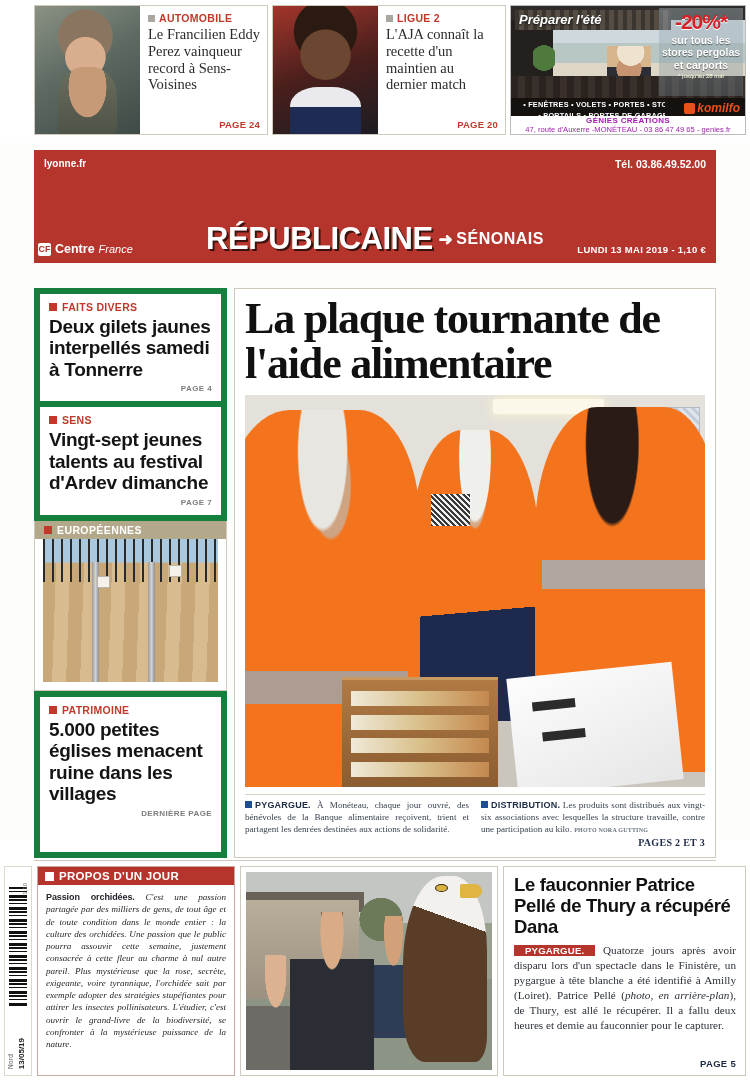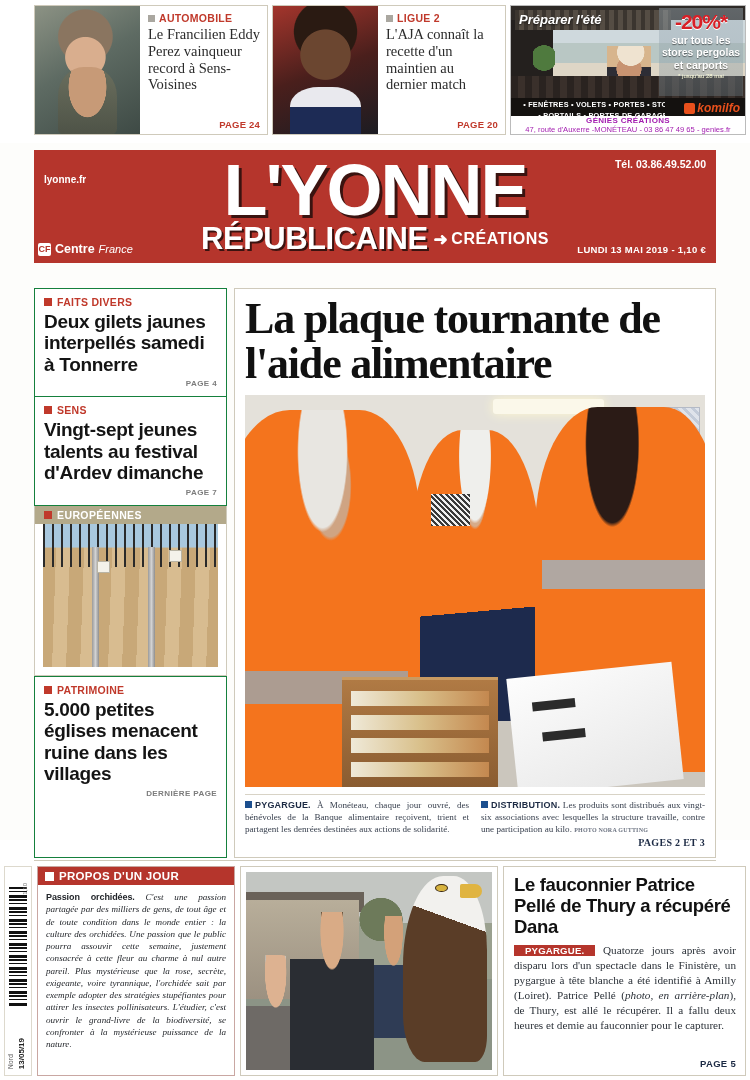--- a/index.html
+++ b/index.html
@@ -172,21 +172,21 @@
 
   
   .masthead {
     position:absolute; left:34px; top:150px;
     width: 682px; height: 113px;
     background: #b5352c;
     color:#fff;
   }
   .mh-site {
     position:absolute; left:10px; top:8px;
-    font-size: 10px; font-weight:bold;margin-top:16px;
+    font-size: 10px; font-weight:bold;
   }
   .mh-tel {
     position:absolute; right:10px; top:8px;
     font-size: 10.5px; font-weight:bold;
   }
   .mh-date {
     position:absolute; right:10px; bottom:8px;
     font-size: 9.5px; font-weight:bold; letter-spacing:.3px;
   }
   .mh-cf {
@@ -228,21 +228,21 @@
   .content {
     position:absolute; left:34px; top:288px;
     width: 682px; height: 570px;
     display:flex; gap:7px;
   }
   .leftcol {
     width: 193px; flex:0 0 193px;
     display:flex; flex-direction:column; gap:0;
   }
   .lbox {
-    border:1px solid #15803d; background:#fff;
+    border:6px solid #15803d; background:#fff;
     padding:7px 9px 8px 9px;
     position:relative;
   }
   .lbox + .lbox { border-top:none; }
   .lkicker {
     font-size:10.5px; font-weight:bold; color:#c0392b;
     display:flex; align-items:center; gap:5px; margin-bottom:3px;
     letter-spacing:.3px;
   }
   .lkicker .sq { width:8px;height:8px;background:#c0392b;display:inline-block;}
@@ -545,26 +545,25 @@
       <div class="ad-foot">
         <div class="l1">GÉNIES CRÉATIONS</div>
         <div class="l2">47, route d'Auxerre -MONÉTEAU - 03 86 47 49 65 - genies.fr</div>
       </div>
     </div>
   </div>
 
   <div class="masthead">
     <div class="mh-site">lyonne.fr</div>
     <div class="mh-tel">Tél. 03.86.49.52.00</div>
-    <div class="mh-title">L'YONNE</div>
     <div class="mh-sub">
       <span class="rep">RÉPUBLICAINE</span>
       <span class="edition">
         <span class="arrowg">➜</span>
-        <span>CRÉATIONS</span>
+        <span>SÉNONAIS</span>
       </span>
     </div>
     <div class="mh-cf">
       <span class="cfmark">CF</span>
       <span>Centre</span>
       <i>France</i>
     </div>
     <div class="mh-date">LUNDI 13  MAI 2019 - 1,10 €</div>
   </div>
 

